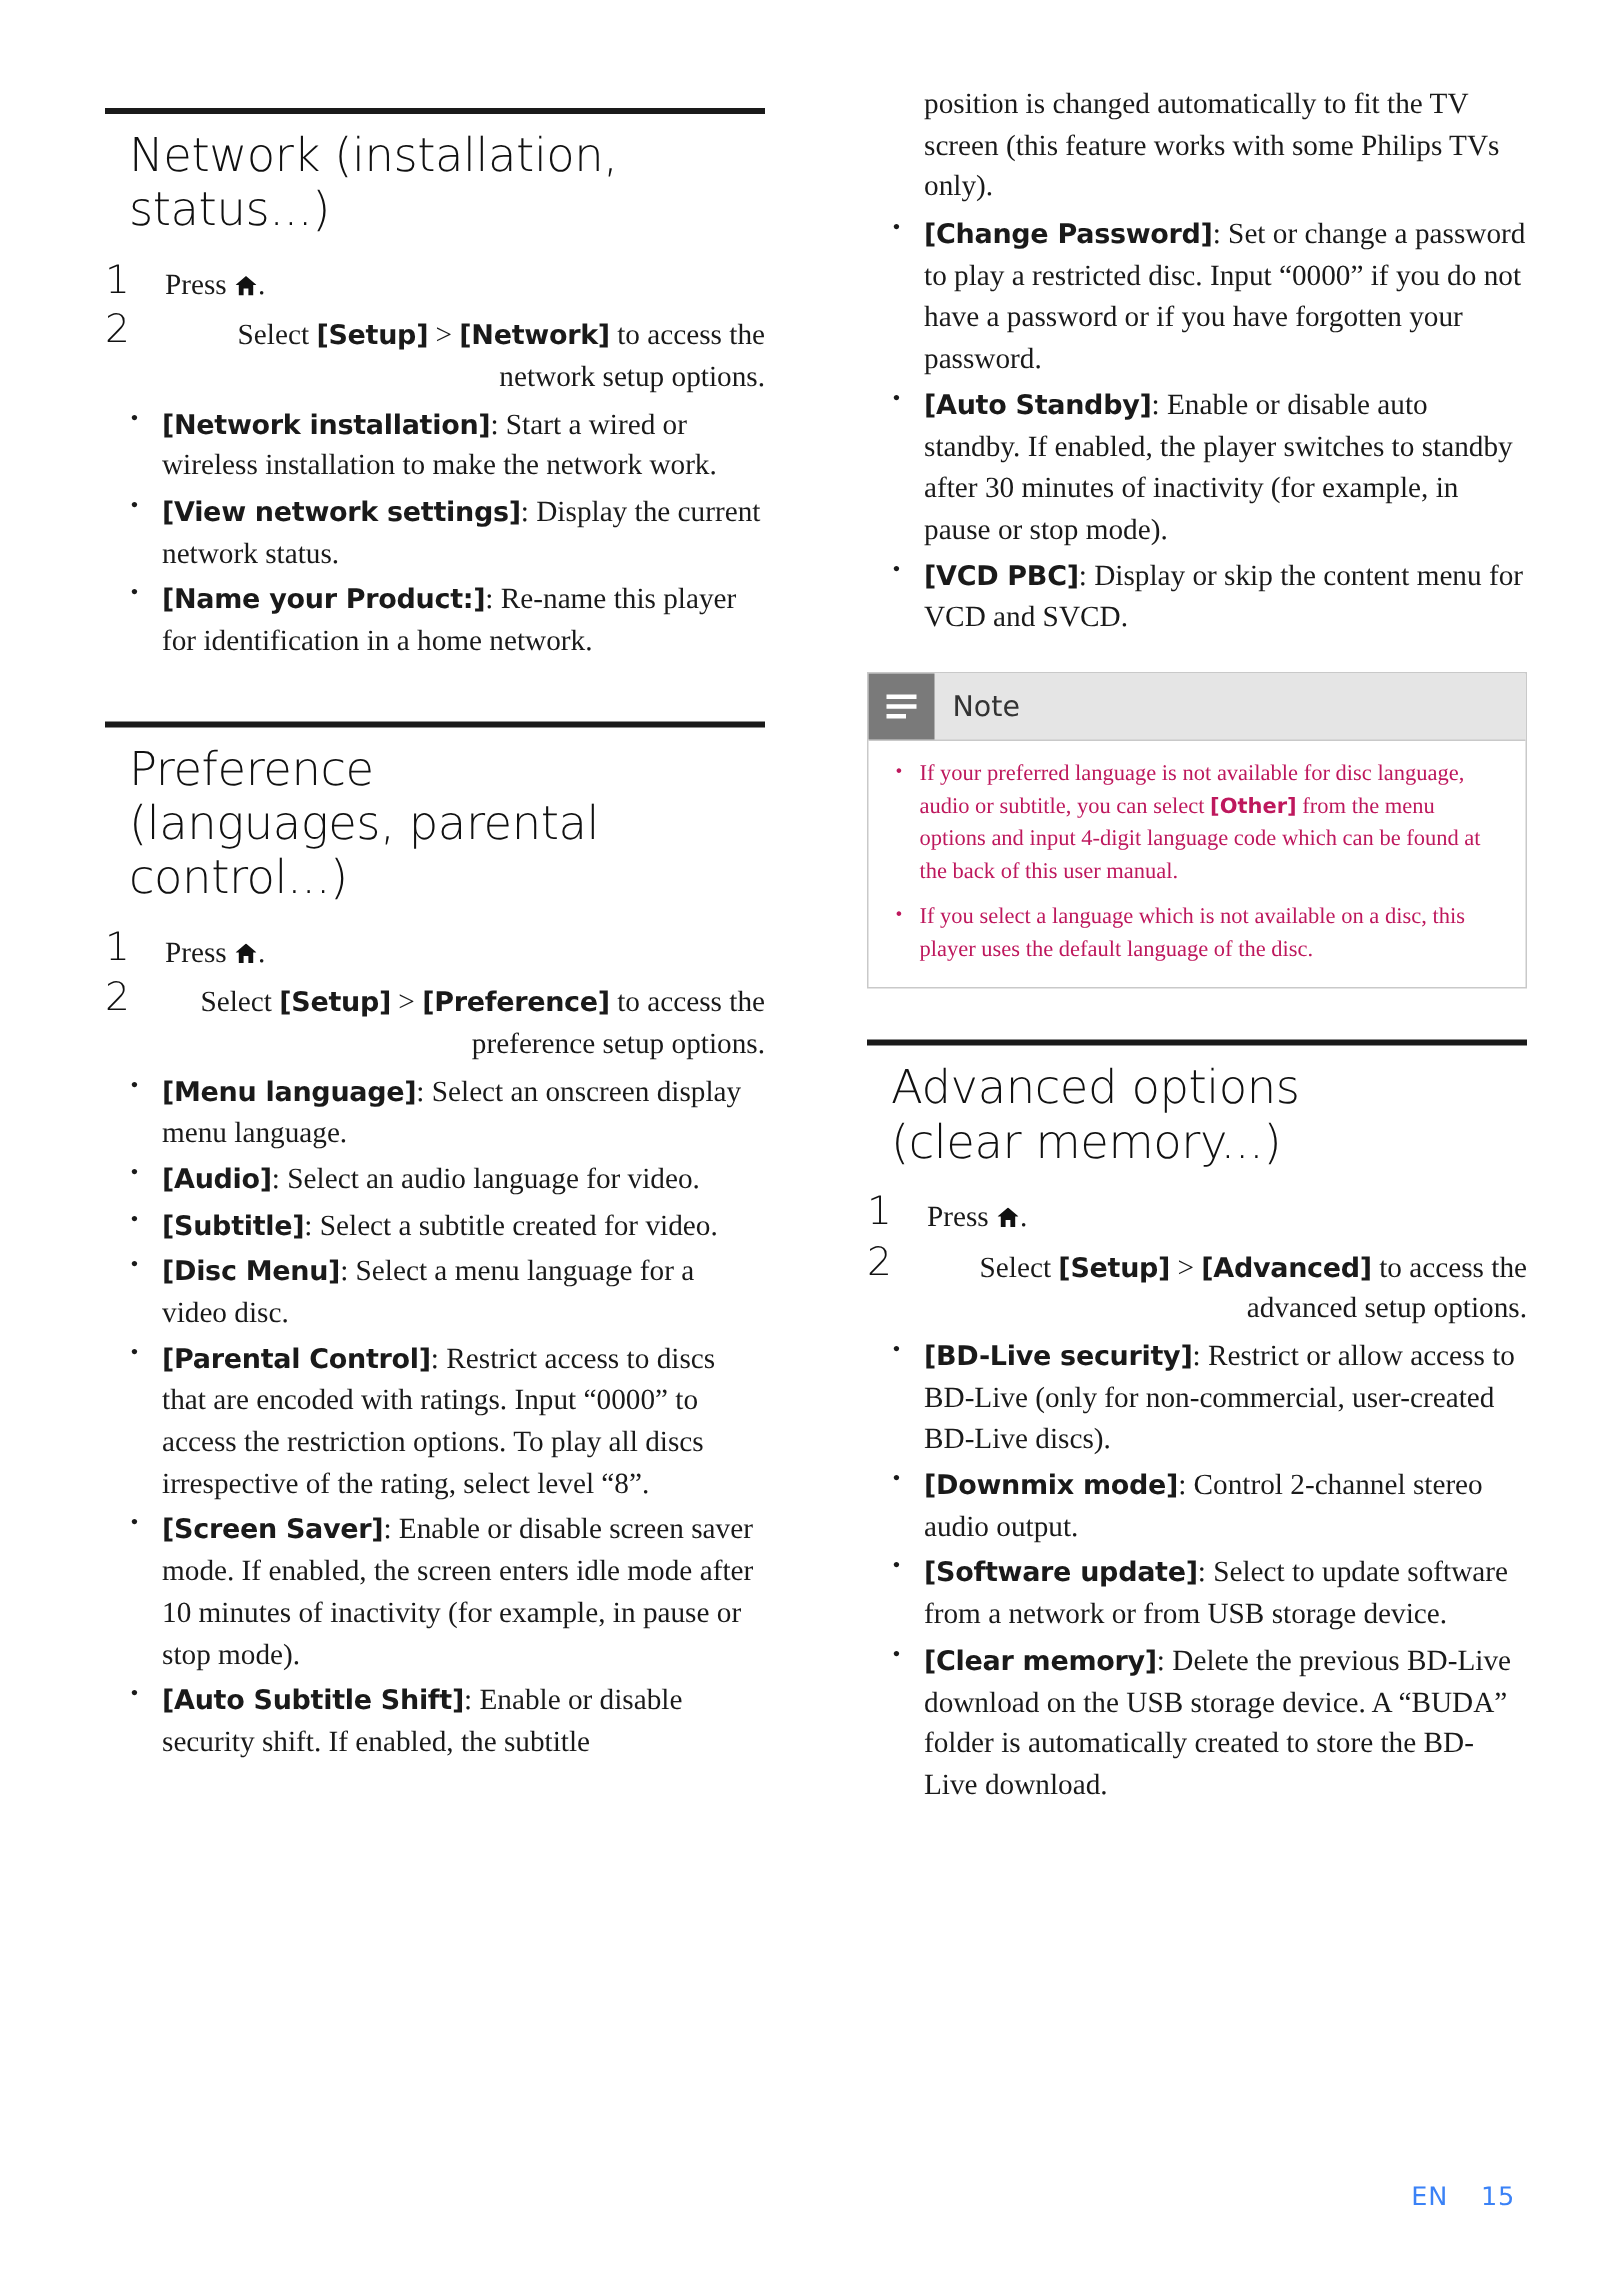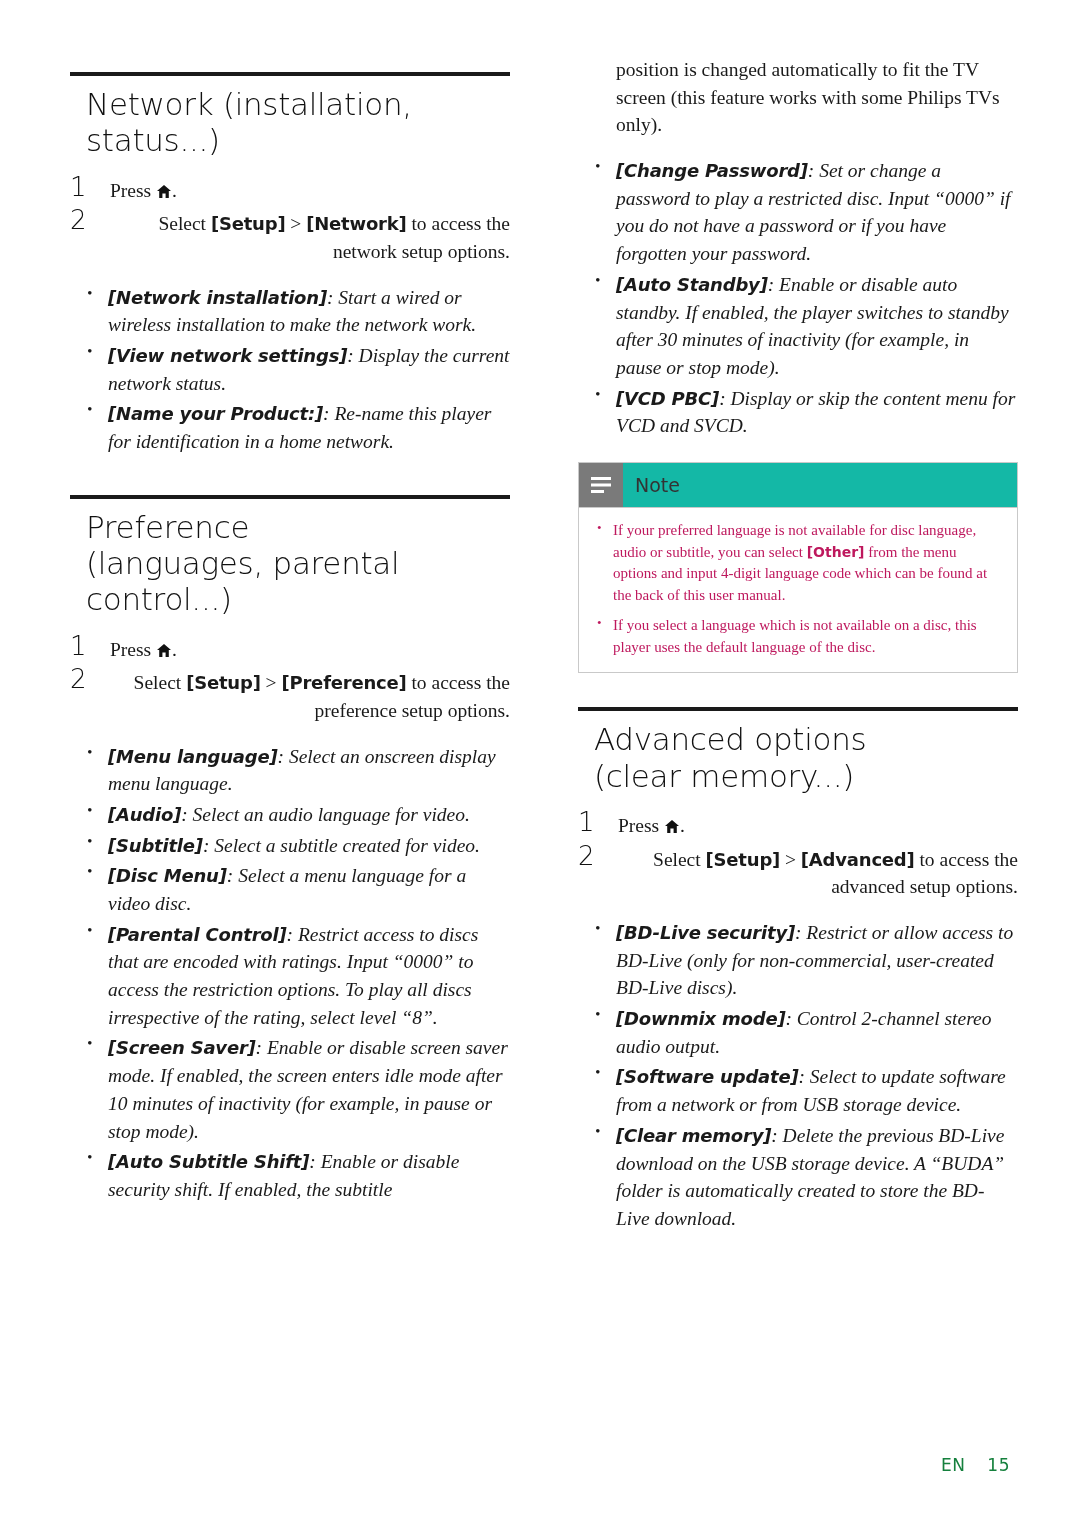--- a/index.html
+++ b/index.html
@@ -75,23 +75,22 @@
     height: 13px;
     position: relative;
     vertical-align: -1px;
     margin: 0 1px;
   }
   .home-icon svg { display:block; }
 
   
   ul.blist {
     list-style: none;
-    margin: 18px 0 0 0;
+    margin: 4px 0 0 0;
     padding: 0;
-    font-style: italic;
   }
   ul.blist > li {
     position: relative;
     padding-left: 38px;
     margin-bottom: 3px;
     font-size: 19.5px;
     line-height: 1.42;
   }
   ul.blist > li:before {
     content: "•";
@@ -110,21 +109,21 @@
 
   
   .note {
     margin-top: 22px;
     border: 1px solid #c9c9c9;
     background: #fff;
   }
   .note-head {
     display: flex;
     align-items: center;
-    background: #14b8a6;
+    background: #e5e5e5;
     padding: 0;
     height: 44px;
     border-bottom: 1px solid #c9c9c9;
   }
   .note-icon {
     width: 44px;
     height: 44px;
     background: #7a7a7a;
     display: flex;
     align-items: center;
@@ -168,21 +167,21 @@
     font-size: 14px;
   }
 
   
   .footer {
     position: absolute;
     right: 70px;
     bottom: 52px;
     font-family: "DejaVu Sans", sans-serif;
     font-size: 17px;
-    color: #15803d;
+    color: #3b82f6;
     letter-spacing: 0.5px;
   }
   .footer .pg {
     display: inline-block;
     margin-left: 22px;
   }
 </style>
 </head>
 <body>
 

